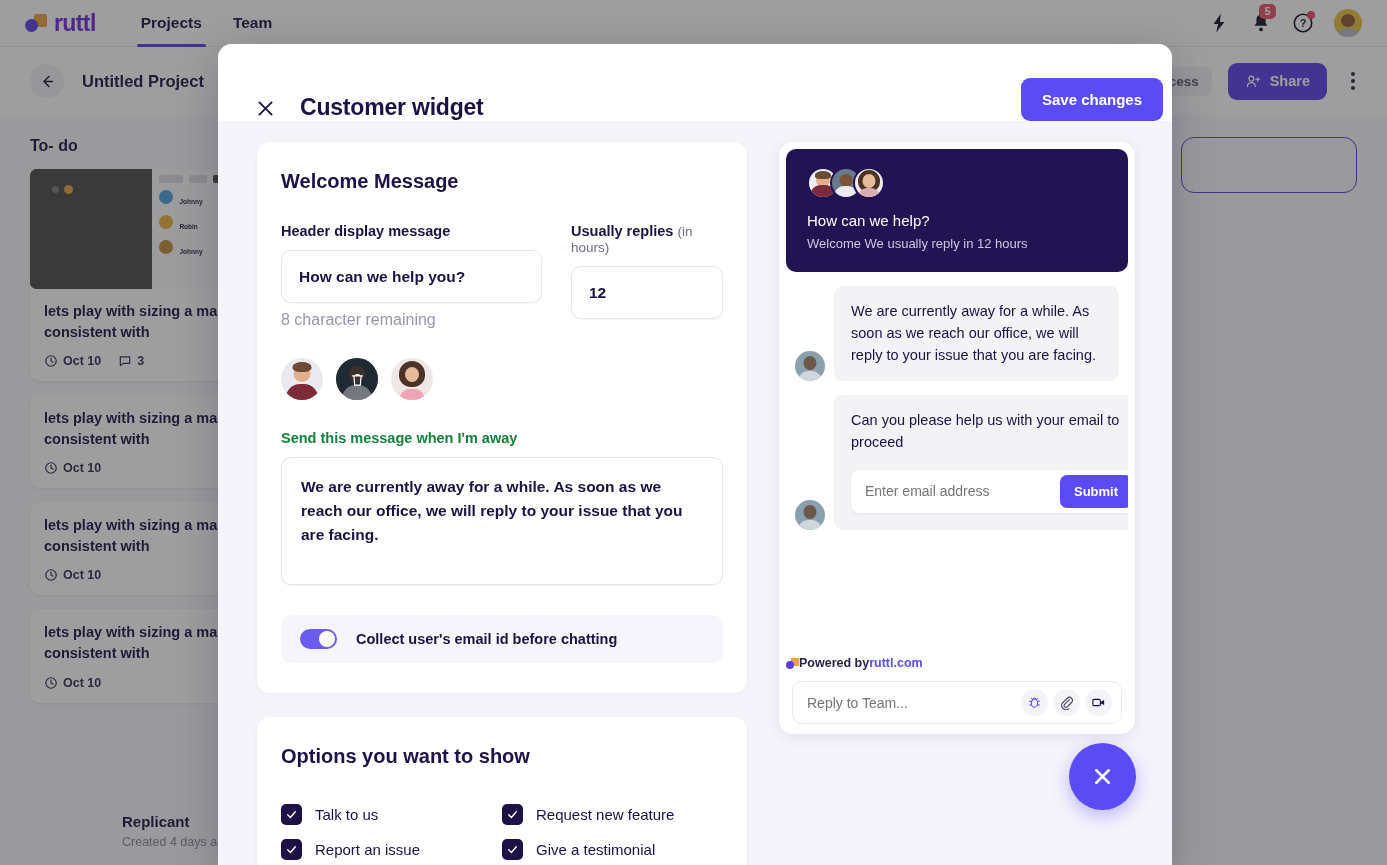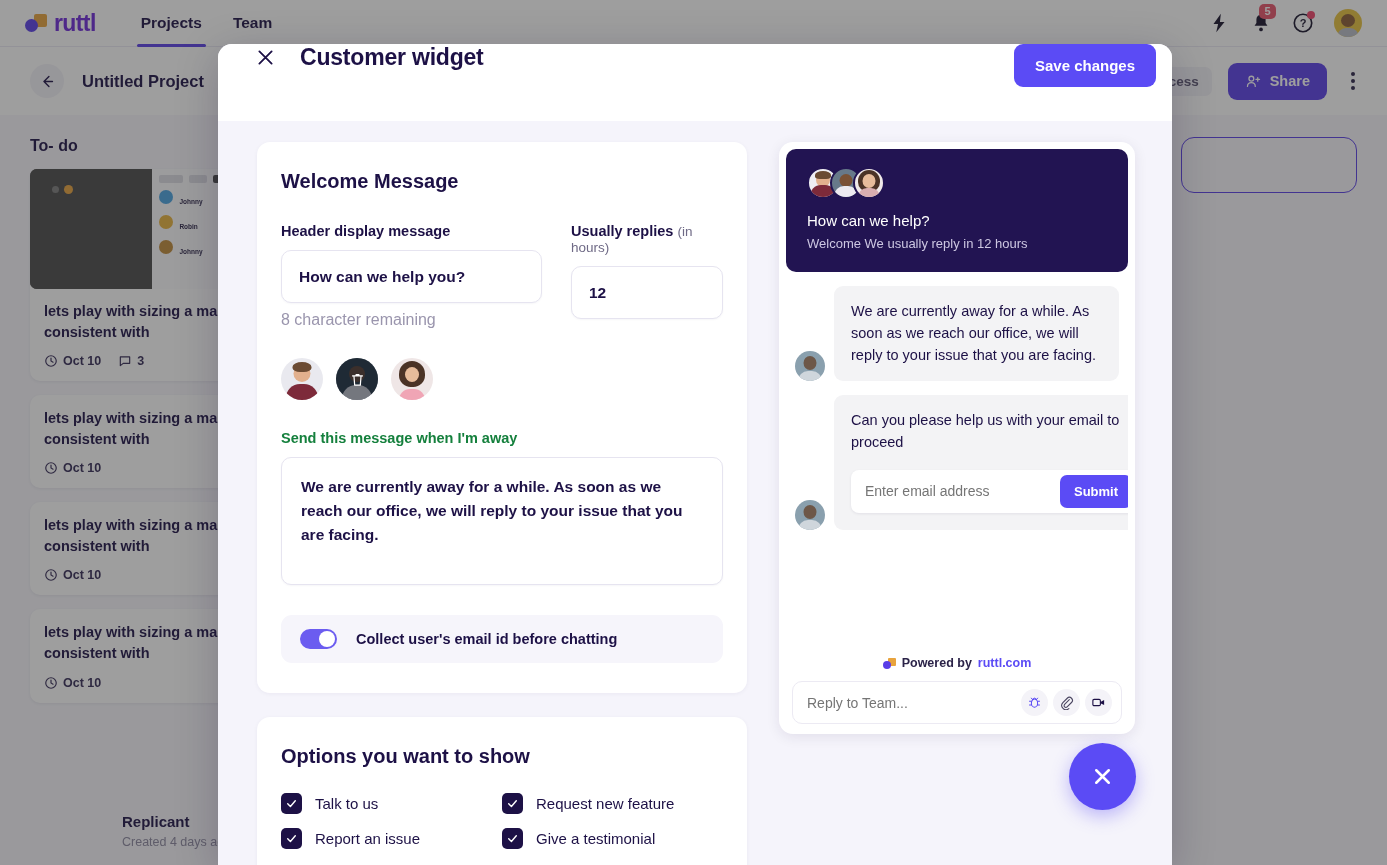--- a/index.html
+++ b/index.html
@@ -74,21 +74,21 @@
   .fn-sub { font-size:12.5px; color:#8c88a0; margin-top:5px; }
 
   
   #overlay { position:absolute; inset:0; background: rgba(40,40,40,0.45); }
 
   #modal {
     position:absolute; left:218px; top:44px; width:954px; height:821px;
     background:#f5f4fb; border-radius:14px 14px 0 0; overflow:hidden;
     box-shadow: 0 10px 44px rgba(20,10,50,.22);
   }
-  .modal-head { height:77px; background:#fff; display:flex; align-items:flex-start; padding: 0 16px 0 34px; }
+  .modal-head { height:77px; background:#fff; display:flex; align-items:flex-end; padding: 0 9px 0 34px; }
   .close-x { width:26px; height:26px; cursor:pointer; display:flex; align-items:center; justify-content:center; }
   .modal-title { font-size:23px; font-weight:bold; color:#1d1146; margin-left:22px; letter-spacing:-0.2px; }
   .save-btn { margin-left:auto; background:#5b4bf5; color:#fff; border:none; font-family:inherit; font-size:15px; font-weight:bold; padding:13px 21px; border-radius:9px; cursor:pointer; }
 
   .modal-body { display:flex; gap:32px; padding: 21px 27px 0 39px; }
   .left-col { width:490px; flex:0 0 490px; }
   .panel { background:#fff; border-radius:13px; padding: 28px 24px 30px; box-shadow:0 1px 4px rgba(30,16,70,.05); }
   .panel + .panel { margin-top: 24px; }
   .panel-h { font-size:20px; font-weight:bold; color:#1d1146; }
 
@@ -123,21 +123,21 @@
     width:100%; height:128px; margin-top:11px; border:1px solid #e6e4f0; border-radius:10px;
     padding:17px 19px; font-family:inherit; font-size:15.5px; line-height:1.55; color:#1d1146;
     font-weight:bold; resize:none; box-shadow:0 1px 2px rgba(30,16,70,.04);
   }
 
   .toggle-row { margin-top:26px; background:#f6f5fb; border-radius:11px; height:48px; display:flex; align-items:center; padding: 0 19px; gap:19px; }
   .sw { width:37px; height:20px; border-radius:11px; background:#6b5cf0; position:relative; cursor:pointer; flex:0 0 37px; }
   .sw i { position:absolute; right:2px; top:2px; width:16px; height:16px; border-radius:50%; background:#fff; display:block; }
   .toggle-label { font-size:14.5px; font-weight:bold; color:#1d1146; }
 
-  .opts { display:flex; flex-wrap:wrap; margin-top:25px; row-gap:14px; }
+  .opts { display:flex; flex-wrap:wrap; margin-top:36px; row-gap:14px; }
   .opt { width:50%; display:flex; align-items:center; gap:13px; cursor:pointer; }
   .cbx { width:21px; height:21px; border-radius:5px; background:#1d1146; display:flex; align-items:center; justify-content:center; flex:0 0 21px; }
   .opt-label { font-size:15px; color:#1d1146; }
 
   
   .right-col { width:356px; flex:0 0 356px; }
   .widget { background:#fff; border-radius:14px; padding:7px 7px 10px; box-shadow:0 3px 14px rgba(30,16,70,.09); height:592px; display:flex; flex-direction:column; }
   .w-head { background:#221452; border-radius:10px; padding:18px 21px 21px; }
   .w-avs { display:flex; margin-bottom:13px; }
   .w-av { width:32px; height:32px; border-radius:50%; border:2.5px solid #221452; overflow:hidden; position:relative; }
@@ -147,21 +147,21 @@
 
   .w-msgs { padding: 14px 9px 0 9px; flex:1; overflow:hidden; }
   .w-row { display:flex; align-items:flex-end; gap:9px; margin-bottom:14px; }
   .w-sav { width:30px; height:30px; border-radius:50%; overflow:hidden; flex:0 0 30px; background:#8aa0ae; position:relative; }
   .bubble { background:#f3f3f5; border-radius:9px; padding:15px 17px; font-size:14.5px; line-height:1.5; color:#1d1146; flex:1; }
   .bubble.b2 { padding-bottom:17px; }
   .email-row { margin-top:16px; background:#fff; border-radius:8px; display:flex; align-items:center; padding:5px 5px 5px 0; box-shadow:0 1px 3px rgba(30,16,70,.08); }
   .email-inp { flex:1; border:none; outline:none; font-family:inherit; font-size:14px; color:#7d7894; padding: 0 14px; background:transparent; }
   .submit-btn { background:#5b4bf5; color:#fff; border:none; font-family:inherit; font-size:13px; font-weight:bold; padding:9px 14px; border-radius:7px; cursor:pointer; }
 
-  .powered { text-align:center; font-size:12.5px; font-weight:bold; color:#2b2348; padding: 6px 0 11px; display:flex; align-items:center; justify-content:center; gap:6px; }
+  .powered { text-align:center; font-size:12.5px; font-weight:bold; color:#2b2348; padding: 6px 0 11px; display:flex; align-items:center; }
   .powered a { color:#5b4bf5; text-decoration:none; }
   .pwr-mark { position:relative; width:13px; height:11px; display:inline-block; }
   .pwr-mark .sq { position:absolute; right:0; top:0; width:8px; height:8px; background:#e8a33d; border-radius:1px; }
   .pwr-mark .ci { position:absolute; left:0; bottom:0; width:8px; height:8px; background:#5a3ee8; border-radius:50%; }
 
   .reply-bar { margin: 0 6px; border:1px solid #eceaf3; border-radius:10px; height:43px; display:flex; align-items:center; padding: 0 9px 0 14px; }
   .reply-inp { flex:1; border:none; outline:none; font-family:inherit; font-size:14px; color:#6f6a86; background:transparent; }
   .rb-ic { width:27px; height:27px; border-radius:50%; background:#f4f3f8; display:flex; align-items:center; justify-content:center; margin-left:5px; cursor:pointer; }
 
   .fab {

